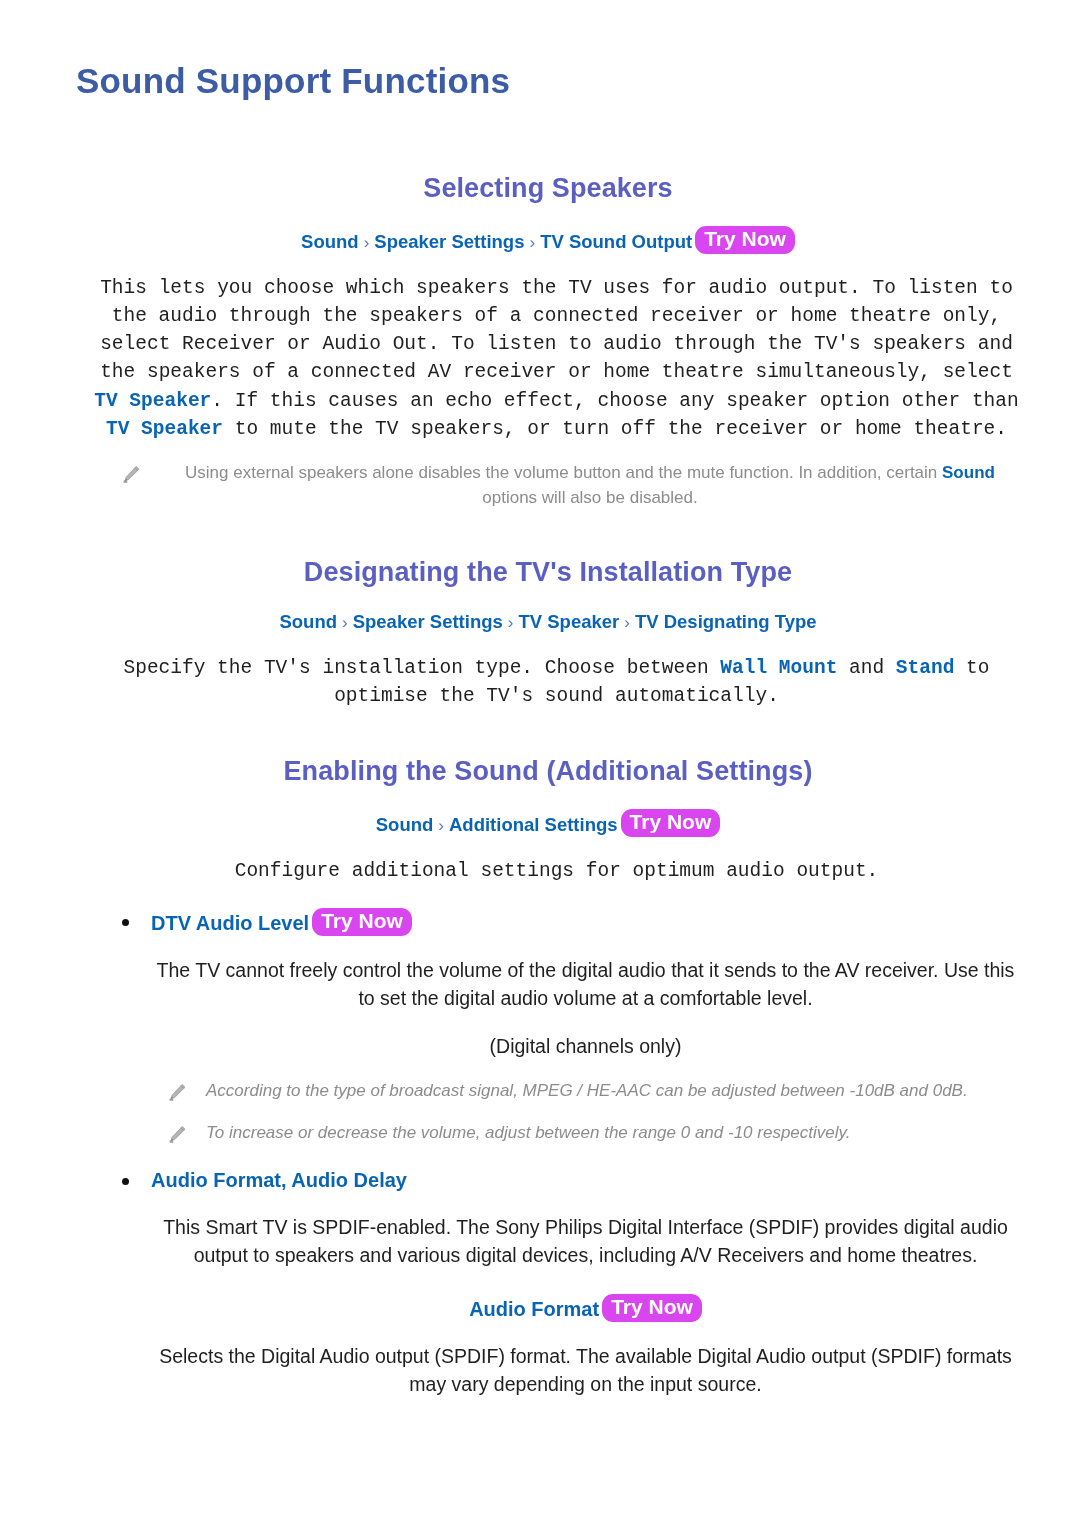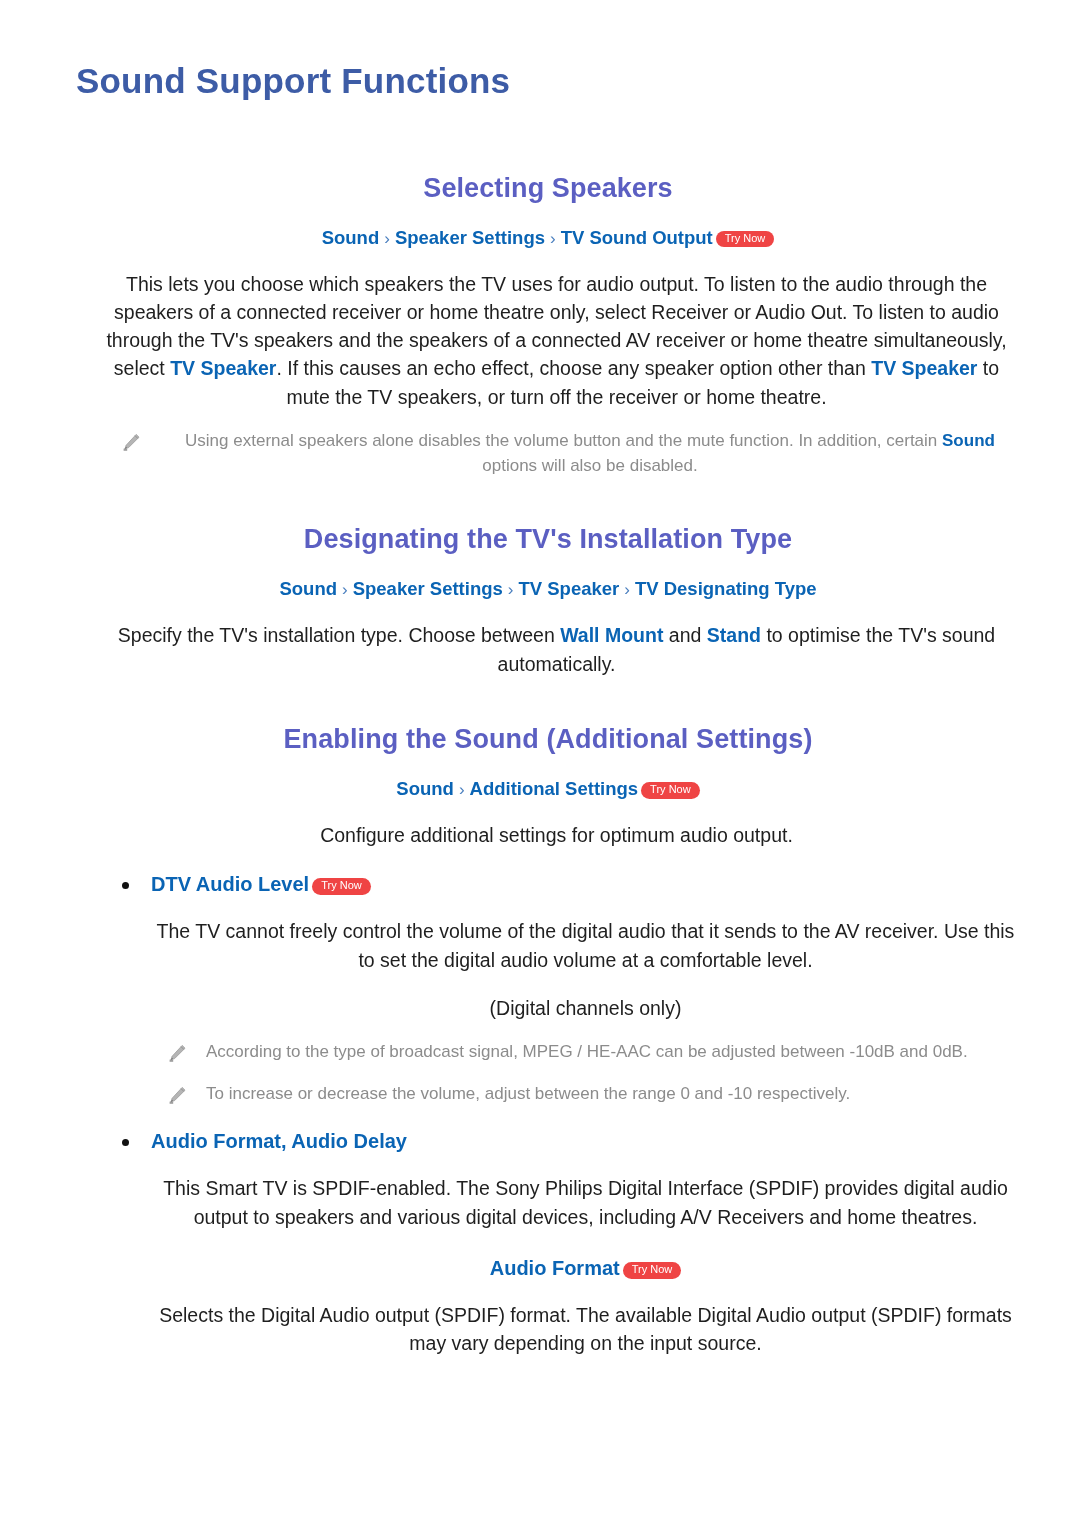--- a/index.html
+++ b/index.html
@@ -54,53 +54,54 @@
   .breadcrumb .sep {
     color: #4a7fbf;
     font-weight: normal;
     padding: 0 5px;
     font-size: 17px;
   }
 
   
   .trynow {
     display: inline-block;
-    background: #ef4444;
+    background: #d946ef;
     color: #ffffff;
-    font-size: 11px;
-    font-weight: normal;
+    font-size: 21px;
+    font-weight: bold;
     border-radius: 11px;
     padding: 1px 9px 3px 9px;
     line-height: 1.15;
     vertical-align: 2px;
     margin-left: 3px;
     white-space: nowrap;
   }
 
   
   .body-text {
     font-size: 19.5px;
     line-height: 1.45;
     color: #1f1f1f;
     margin: 0 0 0 17px;
     max-width: 935px;
+    font-family: Liberation Mono, monospace;
   }
   .hl {
     color: #0a64b4;
     font-weight: bold;
   }
 
   
   .note {
     display: flex;
     align-items: flex-start;
     margin: 17px 0 0 46px;
     max-width: 900px;
   }
-  .note.deep { margin-left: 92px; max-width: 880px; }
+  .note.deep { margin-left: 92px; max-width: 880px; font-style: italic; }
   .note-icon {
     flex: 0 0 auto;
     width: 19px;
     height: 19px;
     margin: 5px 19px 0 0;
   }
   .note-text {
     font-size: 17px;
     line-height: 1.48;
     color: #8c8c8c;

